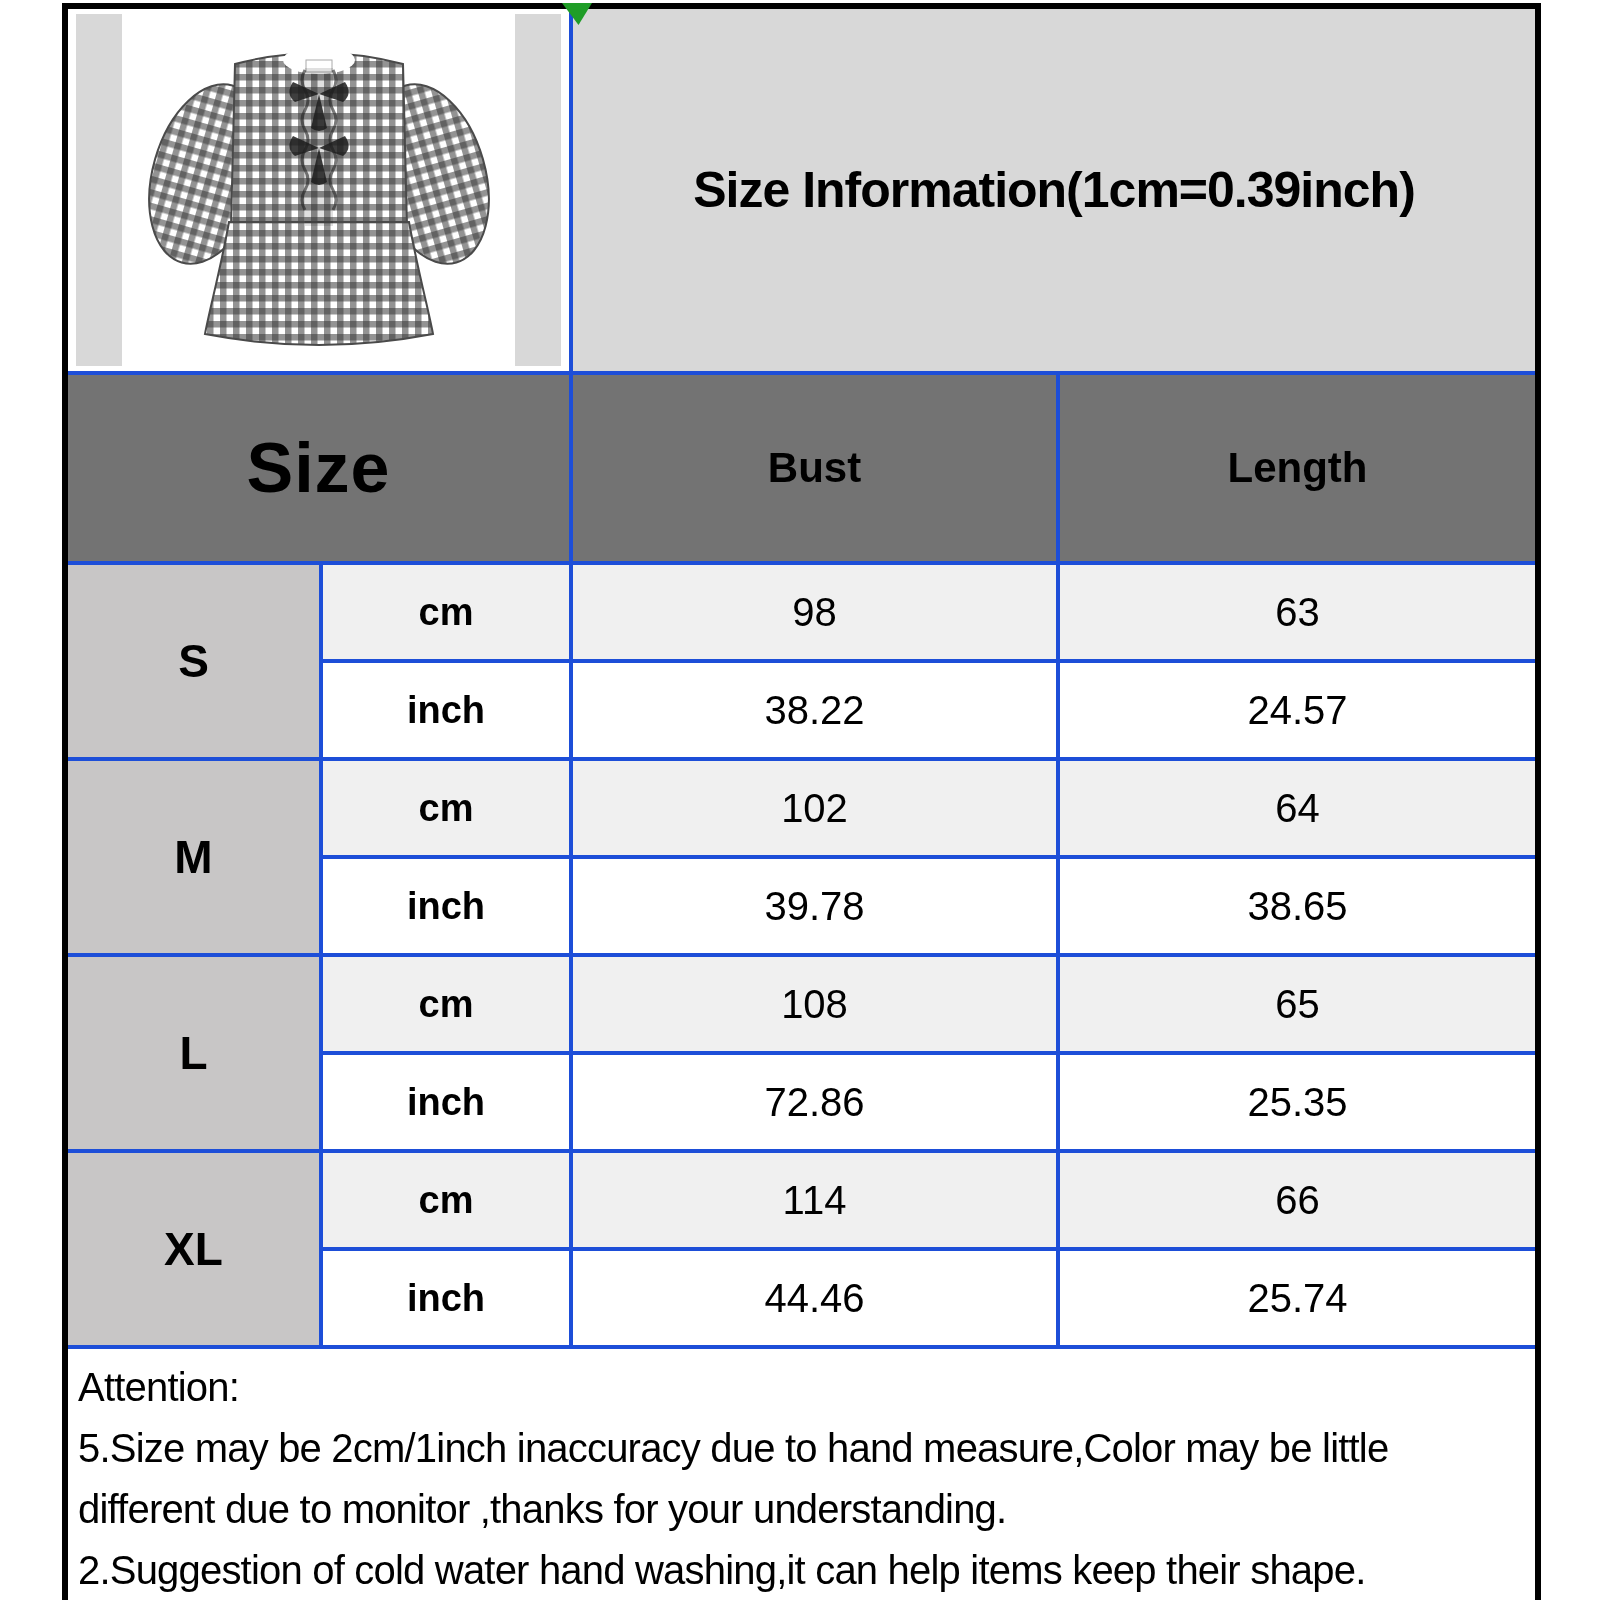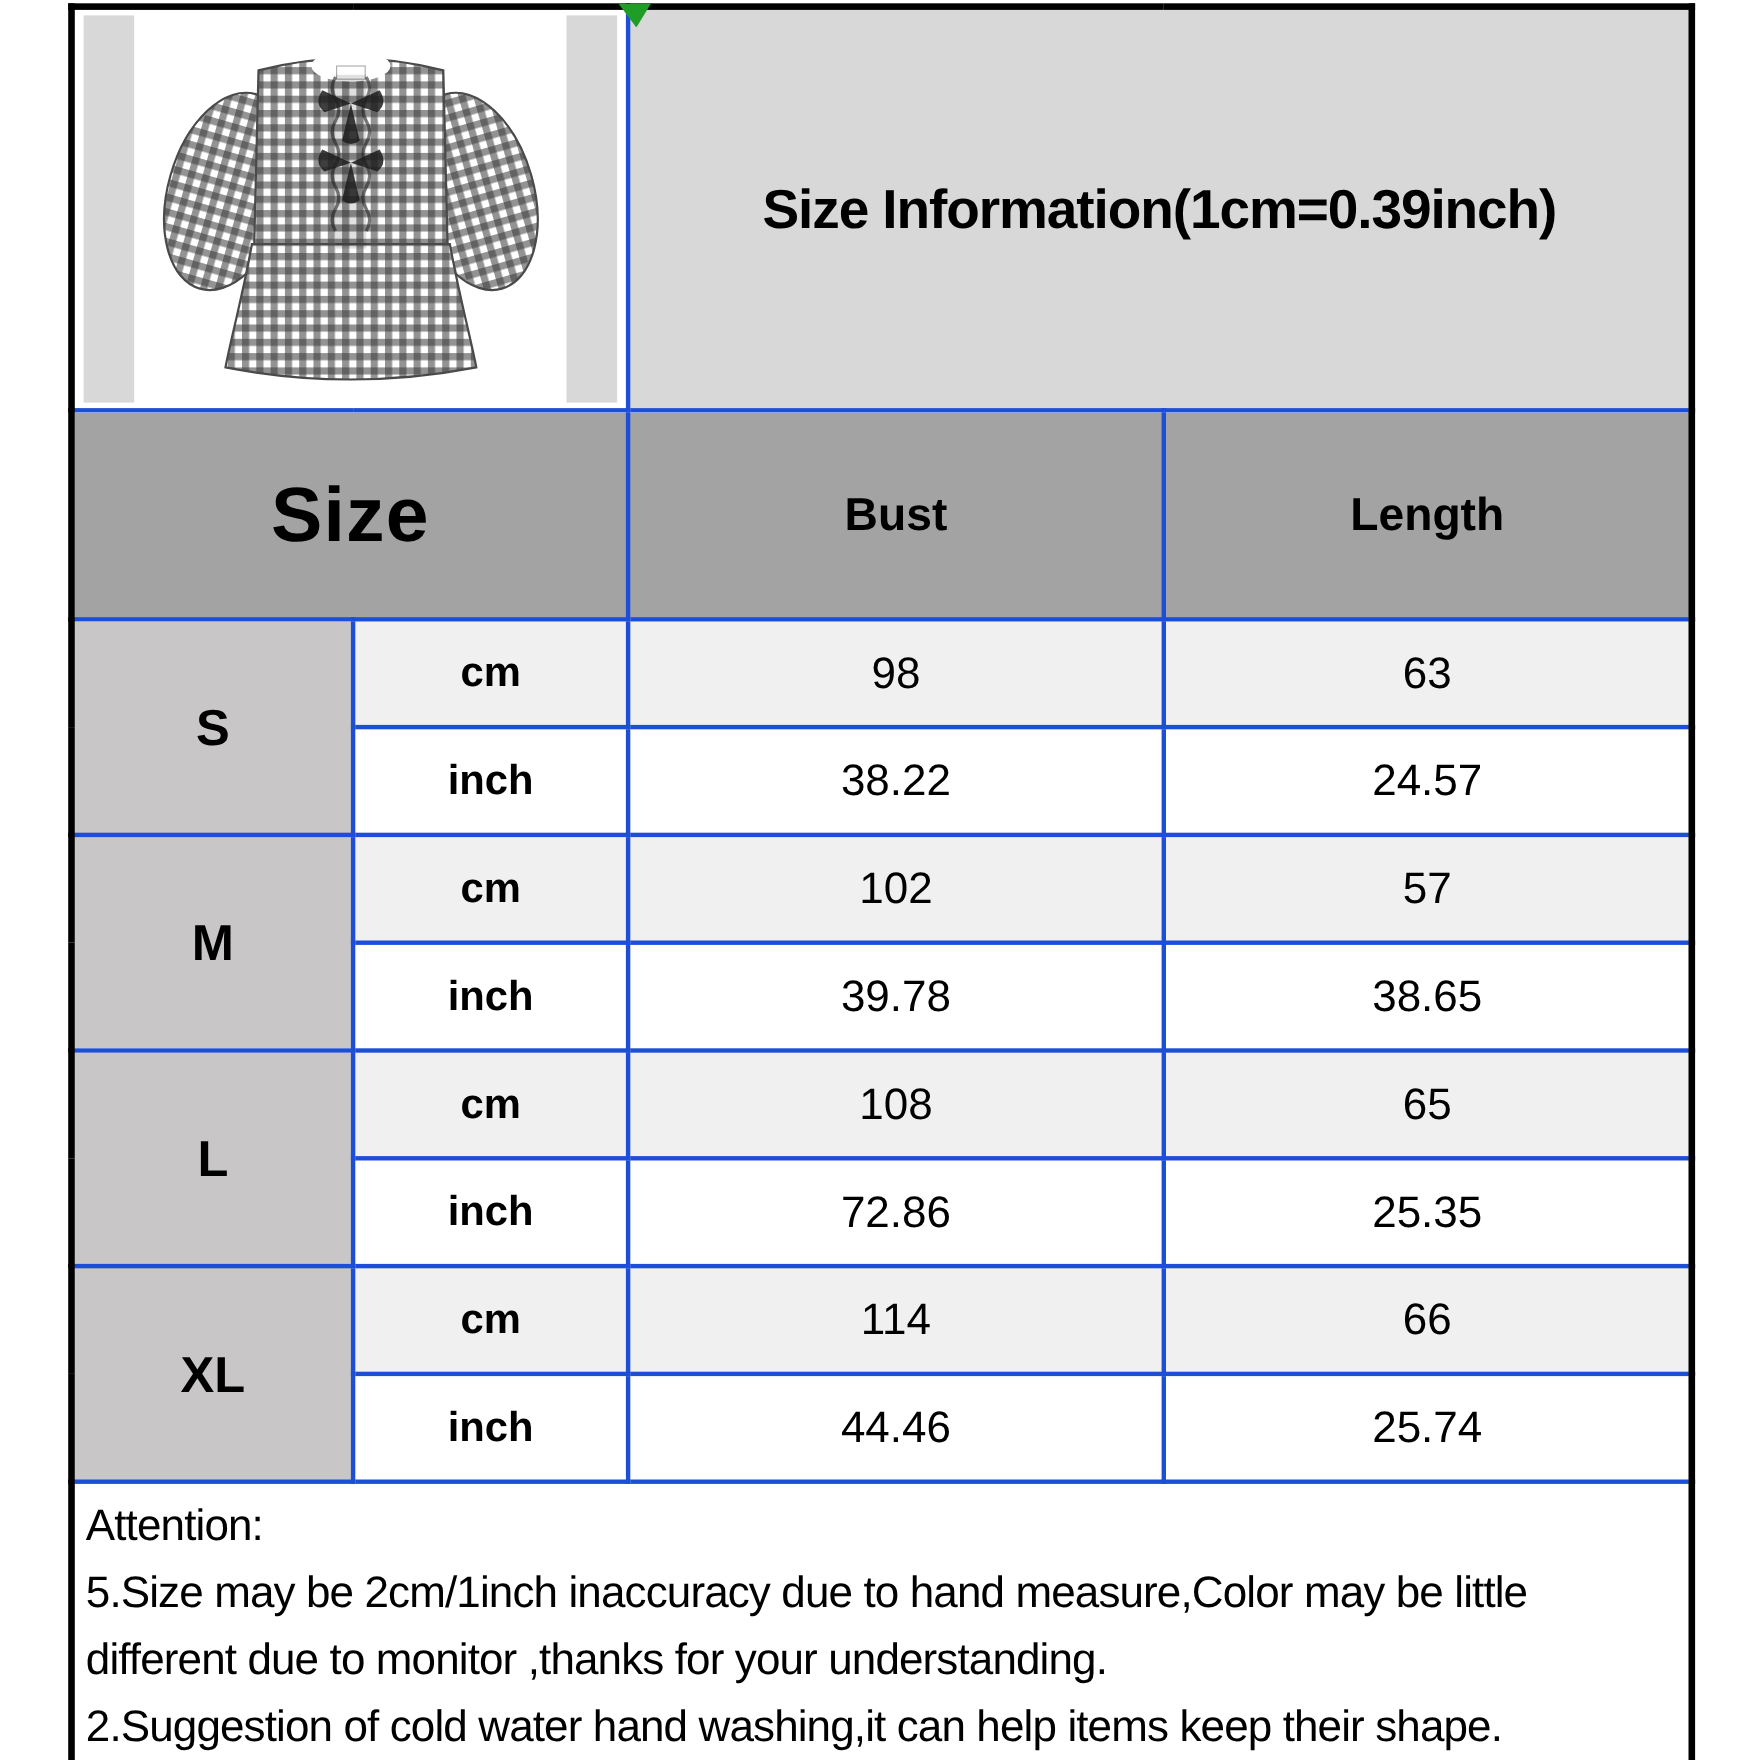--- a/index.html
+++ b/index.html
@@ -11,21 +11,21 @@
   td{border:4px solid #1d4ed8;text-align:center;vertical-align:middle;
      padding:5px;background:#fff;background-clip:content-box;overflow:hidden;}
   
   td.photo-cell{height:352px;background:#fff;}
   .photo-wrap{position:relative;width:100%;height:352px;background:#fff;}
   .bar{position:absolute;top:0;bottom:0;width:46px;background:#d8d8d8;}
   .bar-l{left:3px}.bar-r{right:3px}
   .blouse{position:absolute;left:50%;top:50%;transform:translate(-50%,-50%);}
   td.title-cell{background:#d8d8d8;font-size:50px;font-weight:700;letter-spacing:-1px;}
   
-  tr.r-head td{height:176px;background:#a3a3a3;font-weight:700;}
+  tr.r-head td{height:176px;background:#737373;font-weight:700;}
   td.head-size{font-size:70px;letter-spacing:1px;}
   td.head-col{font-size:42px;}
   
   tr.r-cm td, tr.r-inch td{height:84px;}
   td.lab{background:#c8c6c6;font-size:46px;font-weight:700;}
   td.unit{font-size:38px;font-weight:700;}
   td.val{font-size:40px;font-weight:400;}
   tr.r-cm td.unit, tr.r-cm td.val{background:#f0f0f0;}
   tr.r-inch td{background:#ffffff;text-align:center;}
   
@@ -101,21 +101,21 @@
     <tr class="r-inch">
       <td class="unit">inch</td>
       <td class="val">38.22</td>
       <td class="val">24.57</td>
     </tr>
 
     <tr class="r-cm">
       <td rowspan="2" class="lab">M</td>
       <td class="unit">cm</td>
       <td class="val">102</td>
-      <td class="val">57</td>
+      <td class="val">64</td>
     </tr>
     <tr class="r-inch">
       <td class="unit">inch</td>
       <td class="val">39.78</td>
       <td class="val">38.65</td>
     </tr>
 
     <tr class="r-cm">
       <td rowspan="2" class="lab">L</td>
       <td class="unit">cm</td>

